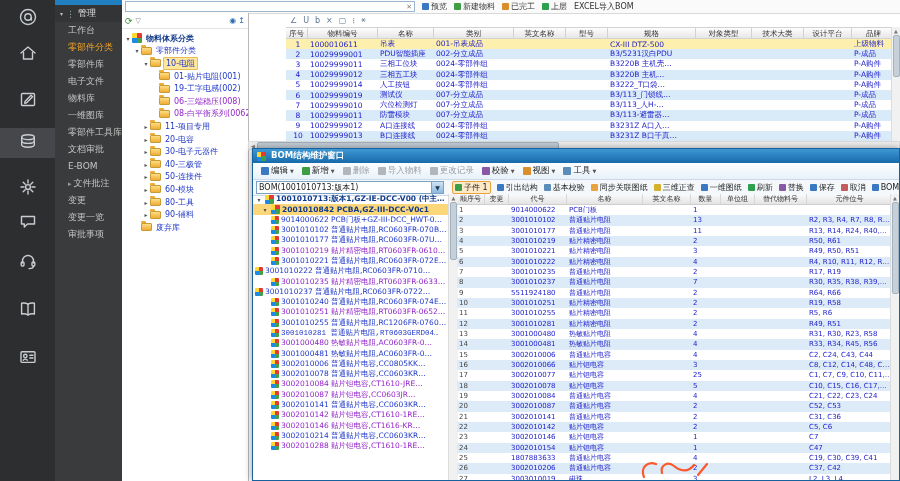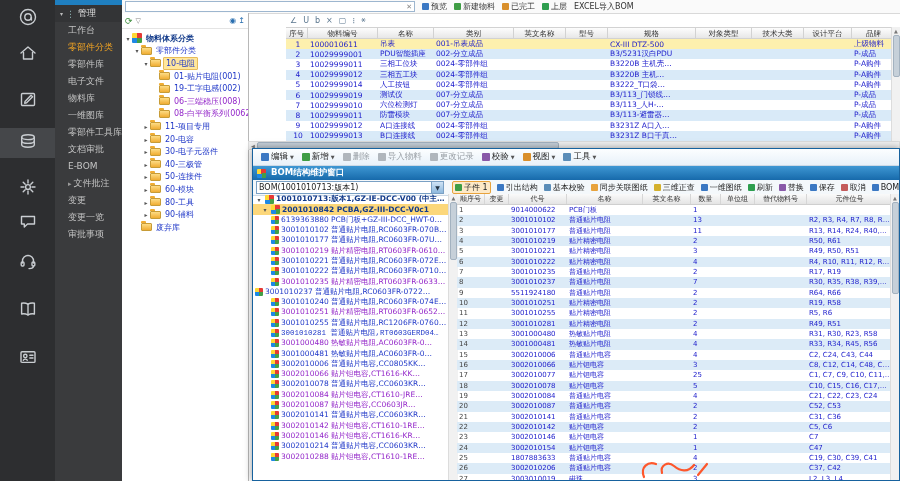--- a/index.html
+++ b/index.html
@@ -474,20 +474,24 @@
 <div class="abs hsb" style="left:248px;top:141px;right:0">
   <div class="ar">◀</div>
   <div class="th" style="width:300px"></div>
 </div>
 <div class="abs vsb" style="right:0;top:27px;height:114px">
   <div class="ar">▲</div>
   <div class="th" style="height:40px"></div>
 </div>
 
 <div id="dialog" class="abs">
+  <div id="dlg-title">
+    <span class="cube" style="width:9px;height:9px"></span>
+    <span>BOM结构维护窗口</span>
+  </div>
   <div id="dlg-tb1">
       <div class="btn">
         <span class="sq" style="background: rgb(59, 120, 195);"></span>
         <span>编辑</span>
         <span class="caret">▼</span>
       </div>
       <div class="btn">
         <span class="sq" style="background: rgb(63, 157, 69);"></span>
         <span>新增</span>
         <span class="caret">▼</span>
@@ -513,24 +517,20 @@
         <span class="sq" style="background: rgb(217, 143, 43);"></span>
         <span>视图</span>
         <span class="caret">▼</span>
       </div>
       <div class="btn">
         <span class="sq" style="background: rgb(91, 141, 184);"></span>
         <span>工具</span>
         <span class="caret">▼</span>
       </div>
     </div>
-  <div id="dlg-title">
-    <span class="cube" style="width:9px;height:9px"></span>
-    <span>BOM结构维护窗口</span>
-  </div>
   <div id="dlg-row2">
     <div id="bom-combo">
       <span class="val">BOM(1001010713:版本1)</span>
       <span class="dd">▼</span>
     </div>
     <div id="dlg-tb2">
         <div class="tb2-btn active">
           <span class="sq" style="width: 7px; height: 7px; background: rgb(63, 157, 69);"></span>
           <span>子件 1</span>
         </div>
@@ -582,39 +582,39 @@
         <span class="ic" style="width: 9px; height: 9px;"></span>
         <span class="dt-lbl t-dark">1001010713:版本1,GZ-IE-DCC-V00 (中主_(3)</span>
       </div>
       <div class="dt-row rootsel" style="padding-left: 8px;">
         <span class="twisty">▾</span>
         <span class="ic" style="width: 9px; height: 9px;"></span>
         <span class="dt-lbl t-dark">2001010842 PCBA,GZ-III-DCC-V0c1</span>
       </div>
       <div class="dt-row" style="padding-left: 16px;">
         <span class="ic"></span>
-        <span class="dt-lbl t-blue">6139363880 PCB门板+GZ-III-DCC_HWT-0…</span>
+        <span class="dt-lbl t-blue">9014000622 PCB门板+GZ-III-DCC_HWT-0…</span>
       </div>
       <div class="dt-row" style="padding-left: 16px;">
         <span class="ic"></span>
         <span class="dt-lbl t-blue">3001010102 普通贴片电阻,RC0603FR-070B…</span>
       </div>
       <div class="dt-row" style="padding-left: 16px;">
         <span class="ic"></span>
         <span class="dt-lbl t-blue">3001010177 普通贴片电阻,RC0603FR-07U…</span>
       </div>
       <div class="dt-row" style="padding-left: 16px;">
         <span class="ic"></span>
         <span class="dt-lbl t-purple">3001010219 贴片精密电阻,RT0603FR-0610…</span>
       </div>
       <div class="dt-row" style="padding-left: 16px;">
         <span class="ic"></span>
         <span class="dt-lbl t-blue">3001010221 普通贴片电阻,RC0603FR-072E…</span>
       </div>
-      <div class="dt-row" style="padding-left: 16px;">
+      <div class="dt-row" style="">
         <span class="ic"></span>
         <span class="dt-lbl t-blue">3001010222 普通贴片电阻,RC0603FR-0710…</span>
       </div>
       <div class="dt-row" style="padding-left: 16px;">
         <span class="ic"></span>
         <span class="dt-lbl t-purple">3001010235 贴片精密电阻,RT0603FR-0633…</span>
       </div>
       <div class="dt-row" style="">
         <span class="ic"></span>
         <span class="dt-lbl t-blue">3001010237 普通贴片电阻,RC0603FR-0722…</span>
@@ -639,24 +639,20 @@
         <span class="ic"></span>
         <span class="dt-lbl t-purple">3001000480 热敏贴片电阻,AC0603FR-0…</span>
       </div>
       <div class="dt-row" style="padding-left: 16px;">
         <span class="ic"></span>
         <span class="dt-lbl t-blue">3001000481 热敏贴片电阻,AC0603FR-0…</span>
       </div>
       <div class="dt-row" style="padding-left: 16px;">
         <span class="ic"></span>
         <span class="dt-lbl t-blue">3002010006 普通贴片电容,CC0805KK…</span>
-      </div>
-      <div class="dt-row" style="padding-left: 16px;">
-        <span class="ic"></span>
-        <span class="dt-lbl t-purple">3002010066 贴片钽电容,CT1616-KK…</span>
       </div>
       <div class="dt-row" style="padding-left: 16px;">
         <span class="ic"></span>
         <span class="dt-lbl t-blue">3002010078 普通贴片电容,CC0603KR…</span>
       </div>
       <div class="dt-row" style="padding-left: 16px;">
         <span class="ic"></span>
         <span class="dt-lbl t-purple">3002010084 贴片钽电容,CT1610-JRE…</span>
       </div>
       <div class="dt-row" style="padding-left: 16px;">

